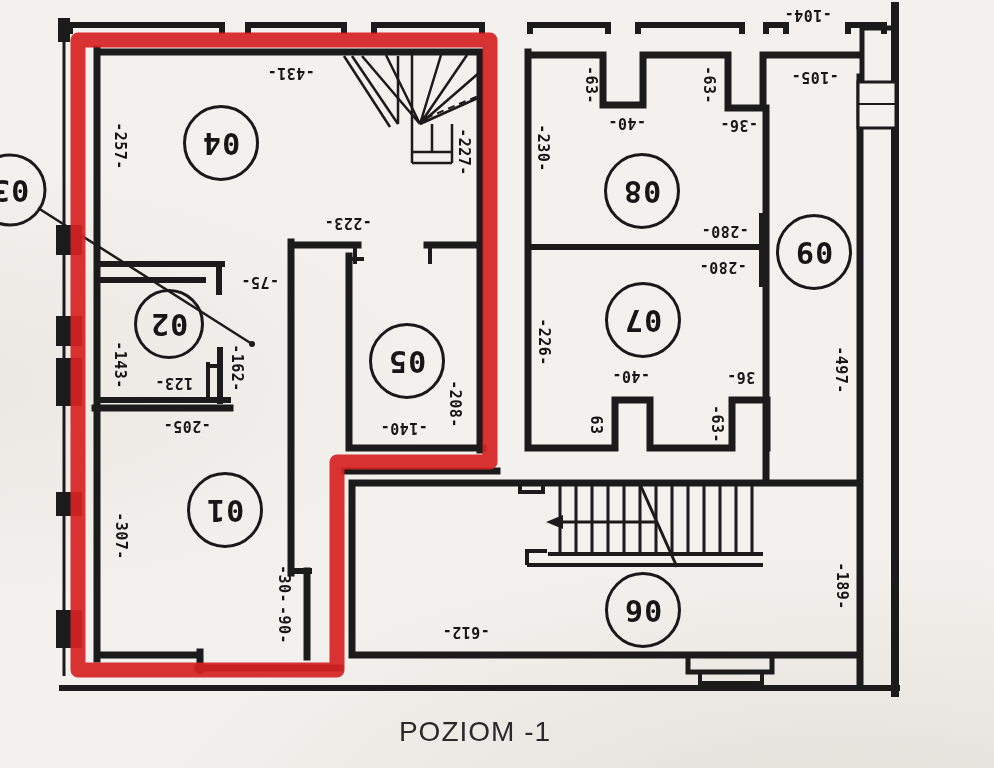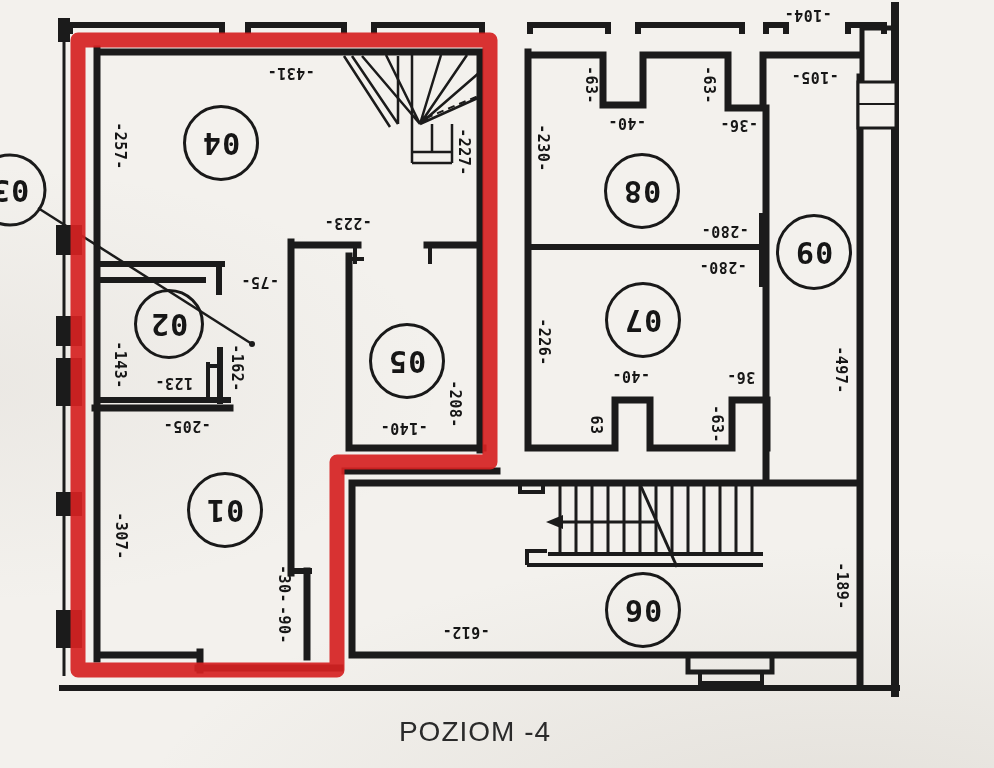--- a/index.html
+++ b/index.html
@@ -168,14 +168,14 @@
   <div class="dim" style="left:725px;top:231px;--rot:180deg">-280-</div>
   <div class="dim" style="left:723px;top:267px;--rot:180deg">-280-</div>
   <div class="dim" style="left:544px;top:342px;--rot:90deg">-226-</div>
   <div class="dim" style="left:631px;top:376px;--rot:180deg">-40-</div>
   <div class="dim" style="left:596px;top:425px;--rot:90deg">63</div>
   <div class="dim" style="left:717px;top:424px;--rot:90deg">-63-</div>
   <div class="dim" style="left:741px;top:377px;--rot:180deg">36-</div>
   <div class="dim" style="left:841px;top:370px;--rot:90deg">-497-</div>
   <div class="dim" style="left:842px;top:586px;--rot:90deg">-189-</div>
 
-  <div class="caption" style="left:475px;top:732px">POZIOM -4</div>
+  <div class="caption" style="left:475px;top:732px">POZIOM -1</div>
 </div>
 
 </body></html>

